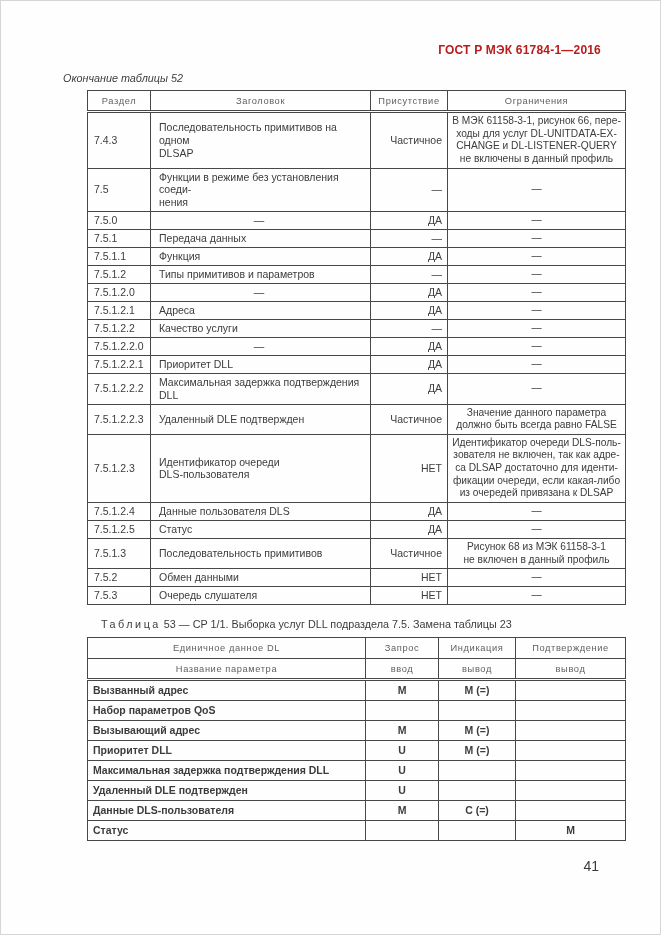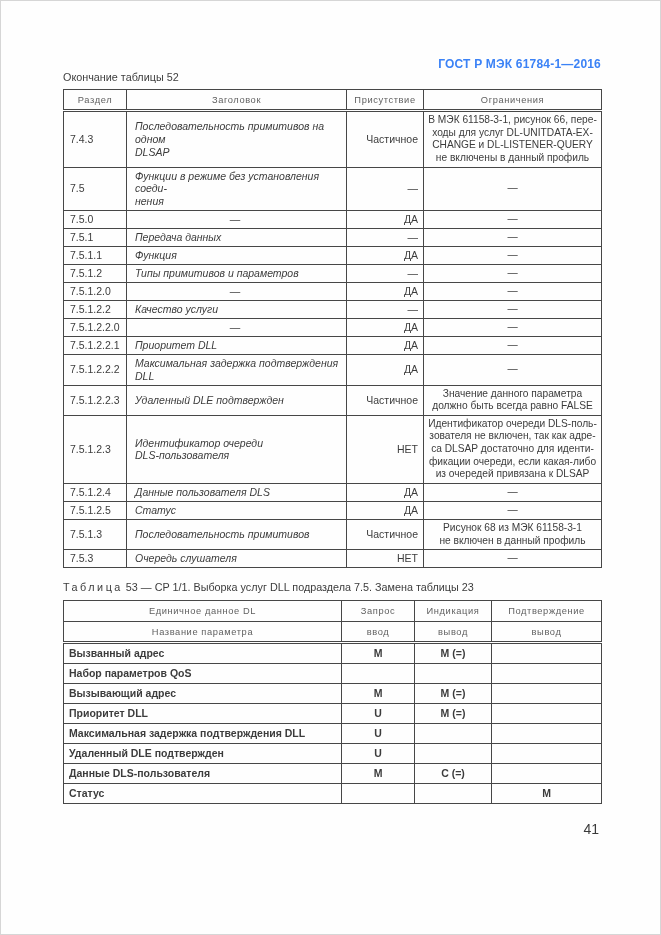--- a/index.html
+++ b/index.html
@@ -11,39 +11,41 @@
     width: 661px;
     height: 935px;
     background: #fefefe;
     border: 1px solid #d6d6d6;
     overflow: hidden;
   }
 
   .content { margin-left: 62px; width: 538px; }
 
   .doc-header {
-    padding-top: 56px;
+    padding-top: 42px;
     text-align: right;
     font-size: 12px;
     font-weight: bold;
-    color: #3b82f6;
+    color: #b91c1c;
     letter-spacing: 0.2px;
   }
 
   .continuation {
-    margin-top: 0;
+    margin-top: 15px;
     font-size: 10.8px;
+    font-style: italic;
     color: #3e3e3e;
   }
 
   table {
     border-collapse: collapse;
     table-layout: fixed;
     width: 538px;
     color: #3c3c3c;
+    margin-left: 24px;
   }
 
   th, td { border: 1px solid #474747; }
 
   th {
     font-weight: normal;
     font-size: 9.3px;
     color: #616161;
     text-align: center;
     letter-spacing: 0.6px;
@@ -57,32 +59,32 @@
     font-size: 10.5px;
     line-height: 1.22;
     vertical-align: middle;
     padding: 2px 5px;
     height: 18px;
   }
 
   
   #table52 { margin-top: 6px; }
   .c-section { padding-left: 6px; }
-  .c-heading { padding-left: 8px; white-space: pre-line; font-style: italic; }
+  .c-heading { padding-left: 8px; white-space: pre-line; }
   .c-heading.center { text-align: center; padding-left: 2px; }
   .c-presence { text-align: right; }
   .c-restrict { text-align: center; white-space: pre-line; font-size: 10.2px; line-height: 1.24; padding: 2px 2px; }
 
   
   .caption {
     margin-top: 13px;
     font-size: 10.8px;
     color: #3c3c3c;
   }
-  .caption-word { letter-spacing: 2.5px; }
+  .caption-word { letter-spacing: 2.5px; margin-left: 38px; }
   #table53 { margin-top: 7px; }
   #table53 td { height: 20px; padding: 3px 5px; font-weight: bold; }
   .c-name { padding-left: 8px; }
   .c-name.indent { padding-left: 22px; }
   .c-mid { text-align: center; }
 
   .page-number {
     margin-top: 17px;
     text-align: right;
     font-size: 14px;
@@ -157,20 +159,26 @@
             <td class="c-presence">—</td>
             <td class="c-restrict">—</td>
           </tr>
           <tr>
             <td class="c-section">7.5.1.2.0</td>
             <td class="c-heading center">—</td>
             <td class="c-presence">ДА</td>
             <td class="c-restrict">—</td>
           </tr>
           <tr>
+            <td class="c-section">7.5.1.2.1</td>
+            <td class="c-heading">Адреса</td>
+            <td class="c-presence">ДА</td>
+            <td class="c-restrict">—</td>
+          </tr>
+          <tr>
             <td class="c-section">7.5.1.2.2</td>
             <td class="c-heading">Качество услуги</td>
             <td class="c-presence">—</td>
             <td class="c-restrict">—</td>
           </tr>
           <tr>
             <td class="c-section">7.5.1.2.2.0</td>
             <td class="c-heading center">—</td>
             <td class="c-presence">ДА</td>
             <td class="c-restrict">—</td>
@@ -216,20 +224,26 @@
             <td class="c-heading">Статус</td>
             <td class="c-presence">ДА</td>
             <td class="c-restrict">—</td>
           </tr>
           <tr>
             <td class="c-section">7.5.1.3</td>
             <td class="c-heading">Последовательность примитивов</td>
             <td class="c-presence">Частичное</td>
             <td class="c-restrict">Рисунок 68 из МЭК 61158-3-1
 не включен в данный профиль</td>
+          </tr>
+          <tr>
+            <td class="c-section">7.5.2</td>
+            <td class="c-heading">Обмен данными</td>
+            <td class="c-presence">НЕТ</td>
+            <td class="c-restrict">—</td>
           </tr>
           <tr>
             <td class="c-section">7.5.3</td>
             <td class="c-heading">Очередь слушателя</td>
             <td class="c-presence">НЕТ</td>
             <td class="c-restrict">—</td>
           </tr>
         </tbody>
     </table>
 

